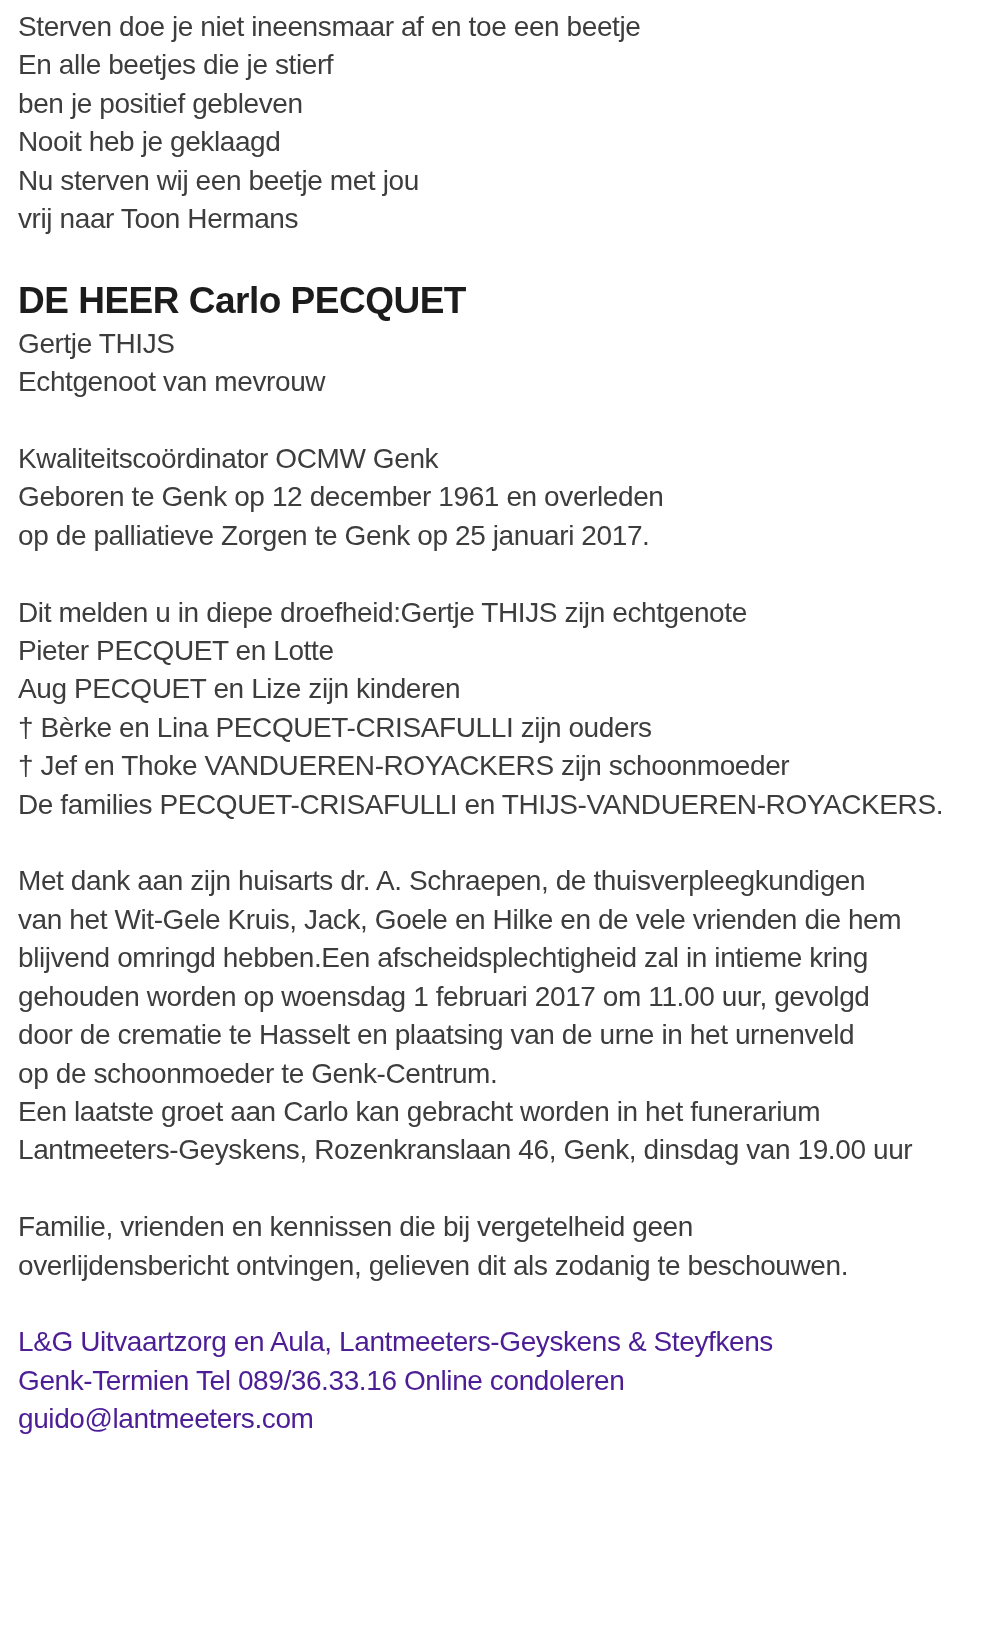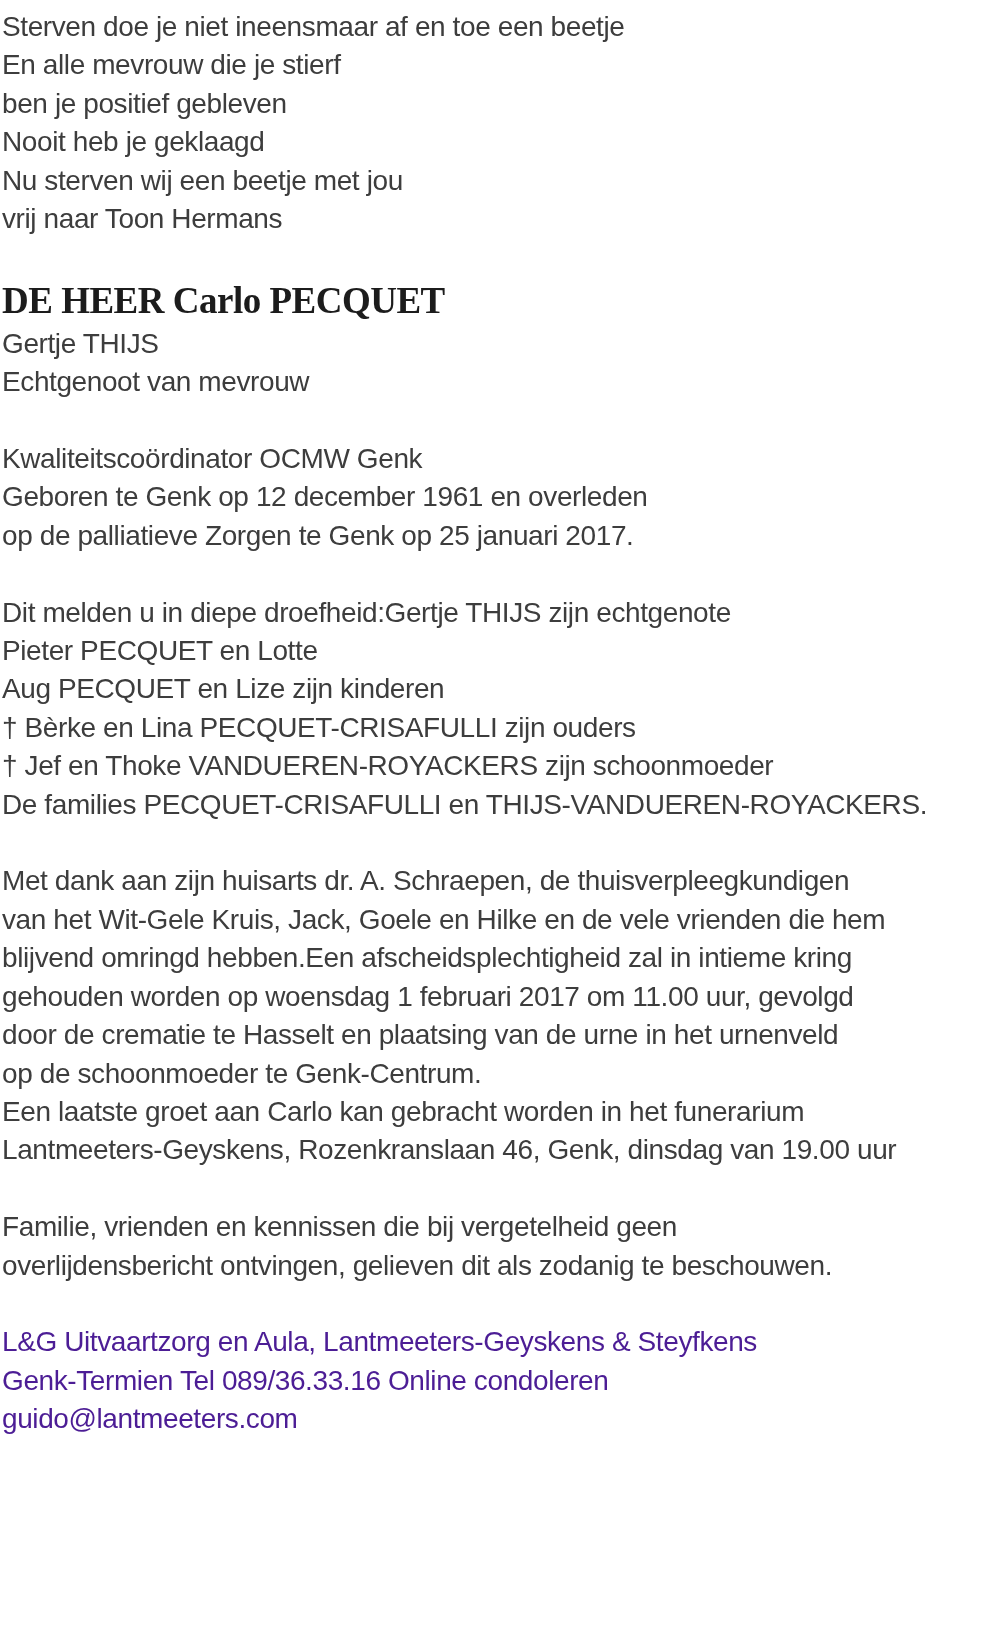--- a/index.html
+++ b/index.html
@@ -7,44 +7,43 @@
     position: relative;
     width: 1000px;
     height: 1630px;
     box-sizing: border-box;
     background: #ffffff;
     color: #3d3d3d;
     font-family: "Liberation Sans", sans-serif;
     font-size: 28px;
     line-height: 38.4px;
     letter-spacing: -0.4px;
-    padding: 8px 10px 0 2px;
+    padding: 8px 10px 0 18px;
     overflow: hidden;
   }
   .block { margin: 0 0 38.4px 0; }
   .line { white-space: nowrap; }
   .title {
     font-size: 37px;
     font-weight: 700;
     color: #1c1c1c;
     line-height: 48px;
     letter-spacing: -0.5px;
     white-space: nowrap;
-    font-family: Liberation Serif, serif;
   }
   .footer { color: #4c1d95; }
 </style>
 </head>
 <body>
 
 <div class="page">
 
   <div class="block">
     <div class="line">Sterven doe je niet ineensmaar af en toe een beetje</div>
-    <div class="line">En alle mevrouw die je stierf</div>
+    <div class="line">En alle beetjes die je stierf</div>
     <div class="line">ben je positief gebleven</div>
     <div class="line">Nooit heb je geklaagd</div>
     <div class="line">Nu sterven wij een beetje met jou</div>
     <div class="line">vrij naar Toon Hermans</div>
   </div>
 
   <div class="block">
     <div class="title">DE HEER Carlo PECQUET</div>
     <div class="line">Gertje THIJS</div>
     <div class="line">Echtgenoot van mevrouw</div>

